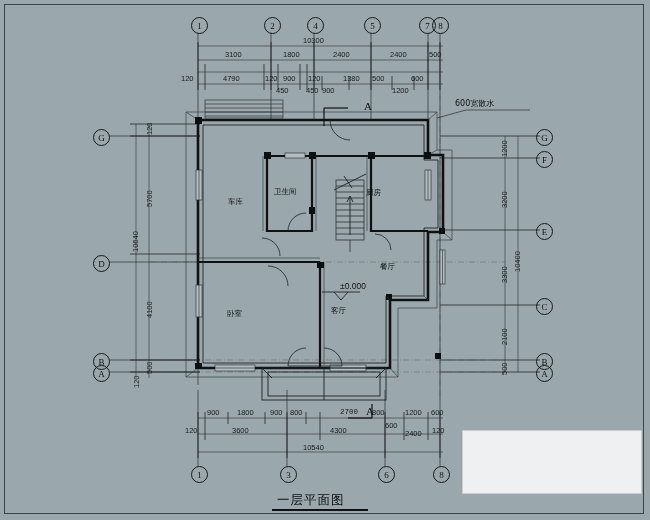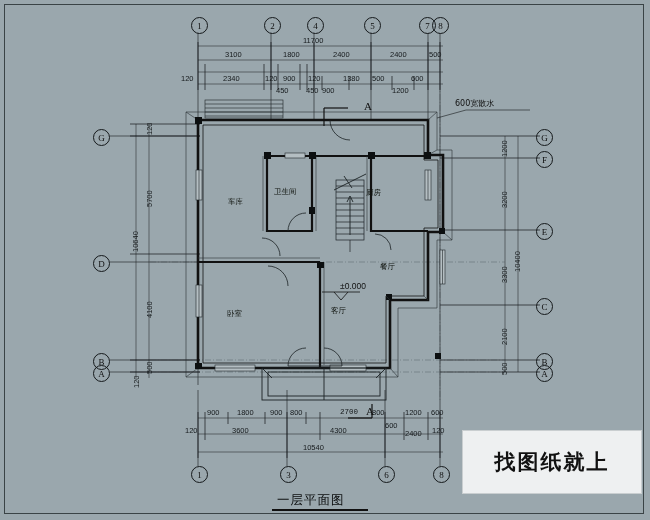--- a/index.html
+++ b/index.html
@@ -375,30 +375,30 @@
   <div class="circ" style="left:536px;top:298px;">
       <span>C</span>
     </div>
   <div class="circ" style="left:536px;top:353px;">
       <span>B</span>
     </div>
   <div class="circ" style="left:536px;top:365px;">
       <span>A</span>
     </div>
 
-  <div class="txt dim" style="left:303px;top:37px;">11700</div>
+  <div class="txt dim" style="left:303px;top:37px;">10300</div>
 
   <div class="txt dim" style="left:225px;top:51px;">3100</div>
   <div class="txt dim" style="left:283px;top:51px;">1800</div>
   <div class="txt dim" style="left:333px;top:51px;">2400</div>
   <div class="txt dim" style="left:390px;top:51px;">2400</div>
   <div class="txt dim" style="left:429px;top:51px;">500</div>
 
   <div class="txt dim" style="left:181px;top:75px;">120</div>
-  <div class="txt dim" style="left:223px;top:75px;">2340</div>
+  <div class="txt dim" style="left:223px;top:75px;">4790</div>
   <div class="txt dim" style="left:265px;top:75px;">120</div>
   <div class="txt dim" style="left:283px;top:75px;">900</div>
   <div class="txt dim" style="left:308px;top:75px;">120</div>
   <div class="txt dim" style="left:343px;top:75px;">1380</div>
   <div class="txt dim" style="left:372px;top:75px;">500</div>
   <div class="txt dim" style="left:411px;top:75px;">600</div>
 
   <div class="txt dim" style="left:276px;top:87px;">450</div>
   <div class="txt dim" style="left:306px;top:87px;">450</div>
   <div class="txt dim" style="left:322px;top:87px;">900</div>
@@ -445,16 +445,15 @@
 
   <div class="txt elev" style="left:340px;top:282px;">±0.000</div>
   <div class="txt note" style="left:455px;top:100px;">600宽散水</div>
   <div class="txt secmark" style="left:364px;top:101px;">A</div>
   <div class="txt secmark" style="left:366px;top:406px;">A</div>
 
   <div class="title" style="left:277px;top:492px;">一层平面图</div>
   <div class="titlerule" style="left:272px;top:509px;width:96px;height:2px;"></div>
 
   <div class="wm">
-    <div class="cn">找图纸就上</div>
   </div>
 
 </div>
 
 </body></html>

